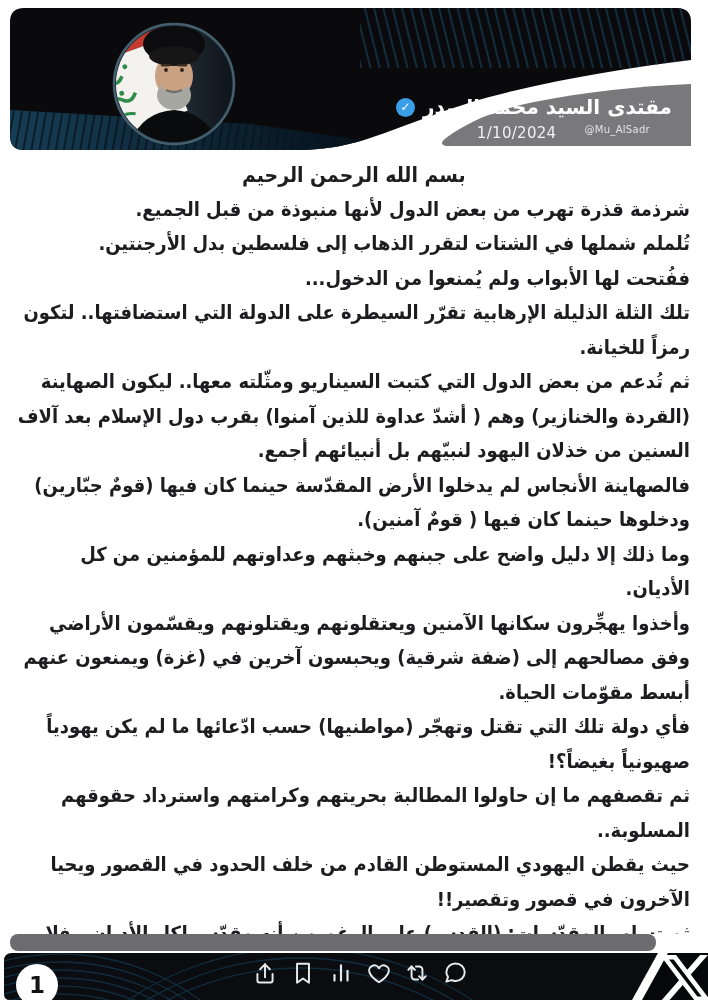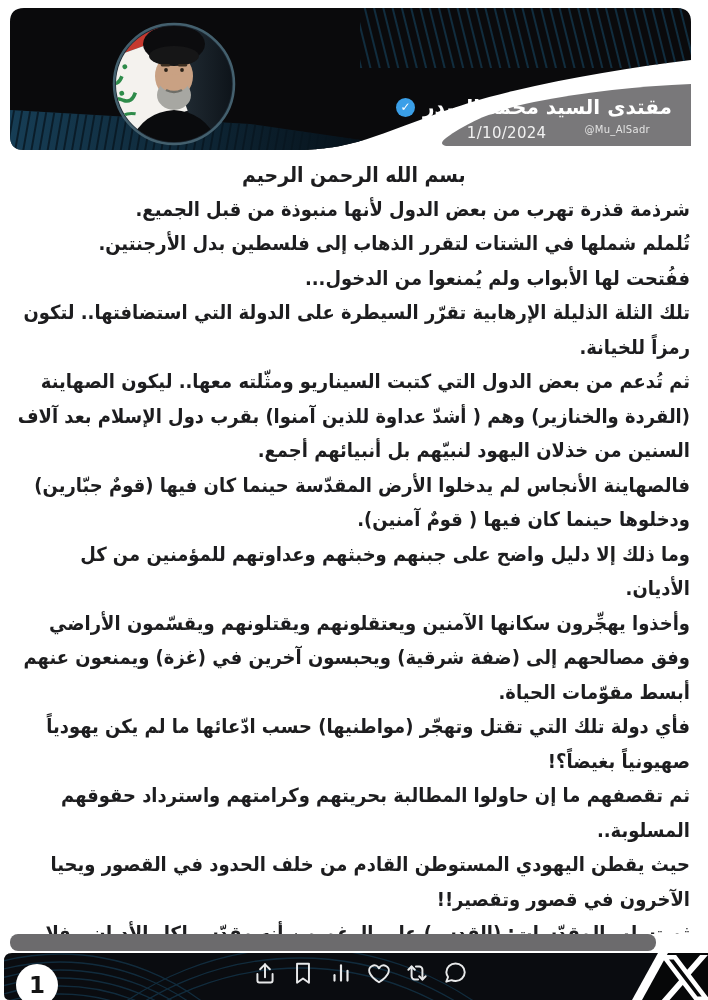--- a/index.html
+++ b/index.html
@@ -11,21 +11,21 @@
   
   .author-row{
     position:absolute;top:95px;right:36px;display:flex;direction:rtl;align-items:center;gap:8px;z-index:5;
   }
   .author-name{color:#ffffff;font-size:20px;font-weight:bold;white-space:nowrap;}
   .verified{
     width:19px;height:19px;border-radius:50%;background:#3a9fe8;color:#fff;
     display:flex;align-items:center;justify-content:center;font-size:12px;font-weight:bold;flex:0 0 auto;
   }
   .meta-row{
-    position:absolute;top:124px;right:58px;display:flex;direction:ltr;gap:38px;z-index:5;
+    position:absolute;top:124px;right:58px;display:flex;direction:ltr;gap:28px;z-index:5;
   }
   .post-date{color:#f1f1f1;font-size:15px;letter-spacing:.3px;}
   .post-handle{color:#e3e3e3;font-size:10px;letter-spacing:.3px;}
   
   .body-text{
     position:absolute;top:158px;right:18px;width:730px;height:776px;overflow:hidden;
     direction:rtl;text-align:right;color:#1d1d1f;font-weight:bold;
     font-size:19.5px;line-height:34.5px;
     transform:scaleX(0.921);transform-origin:top right;
   }

